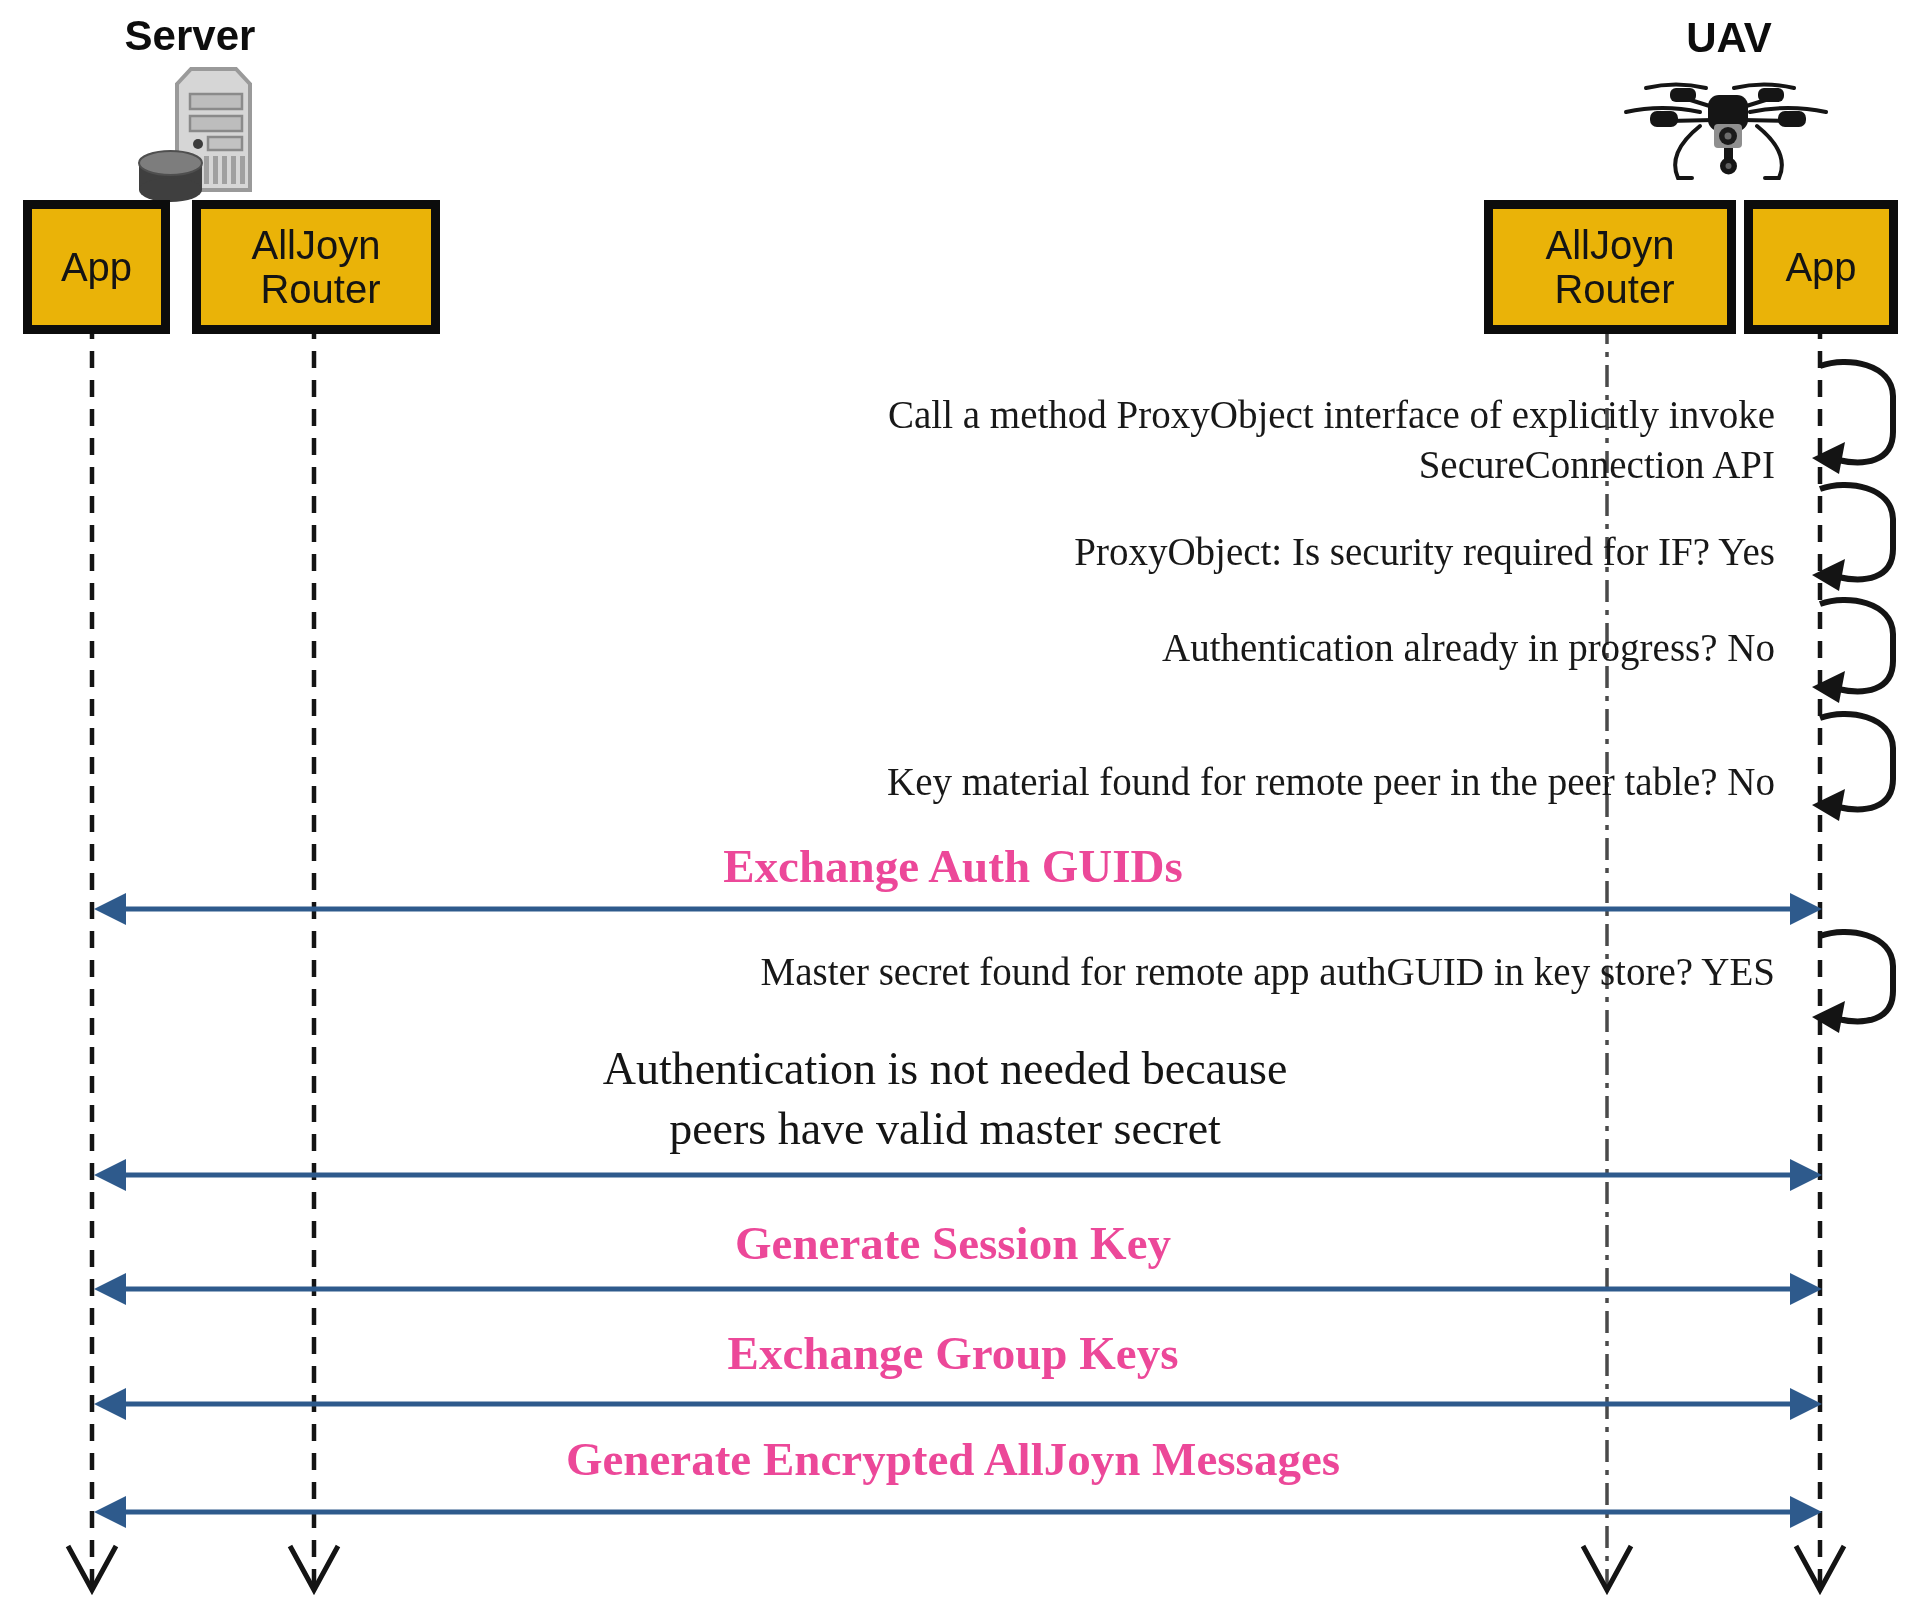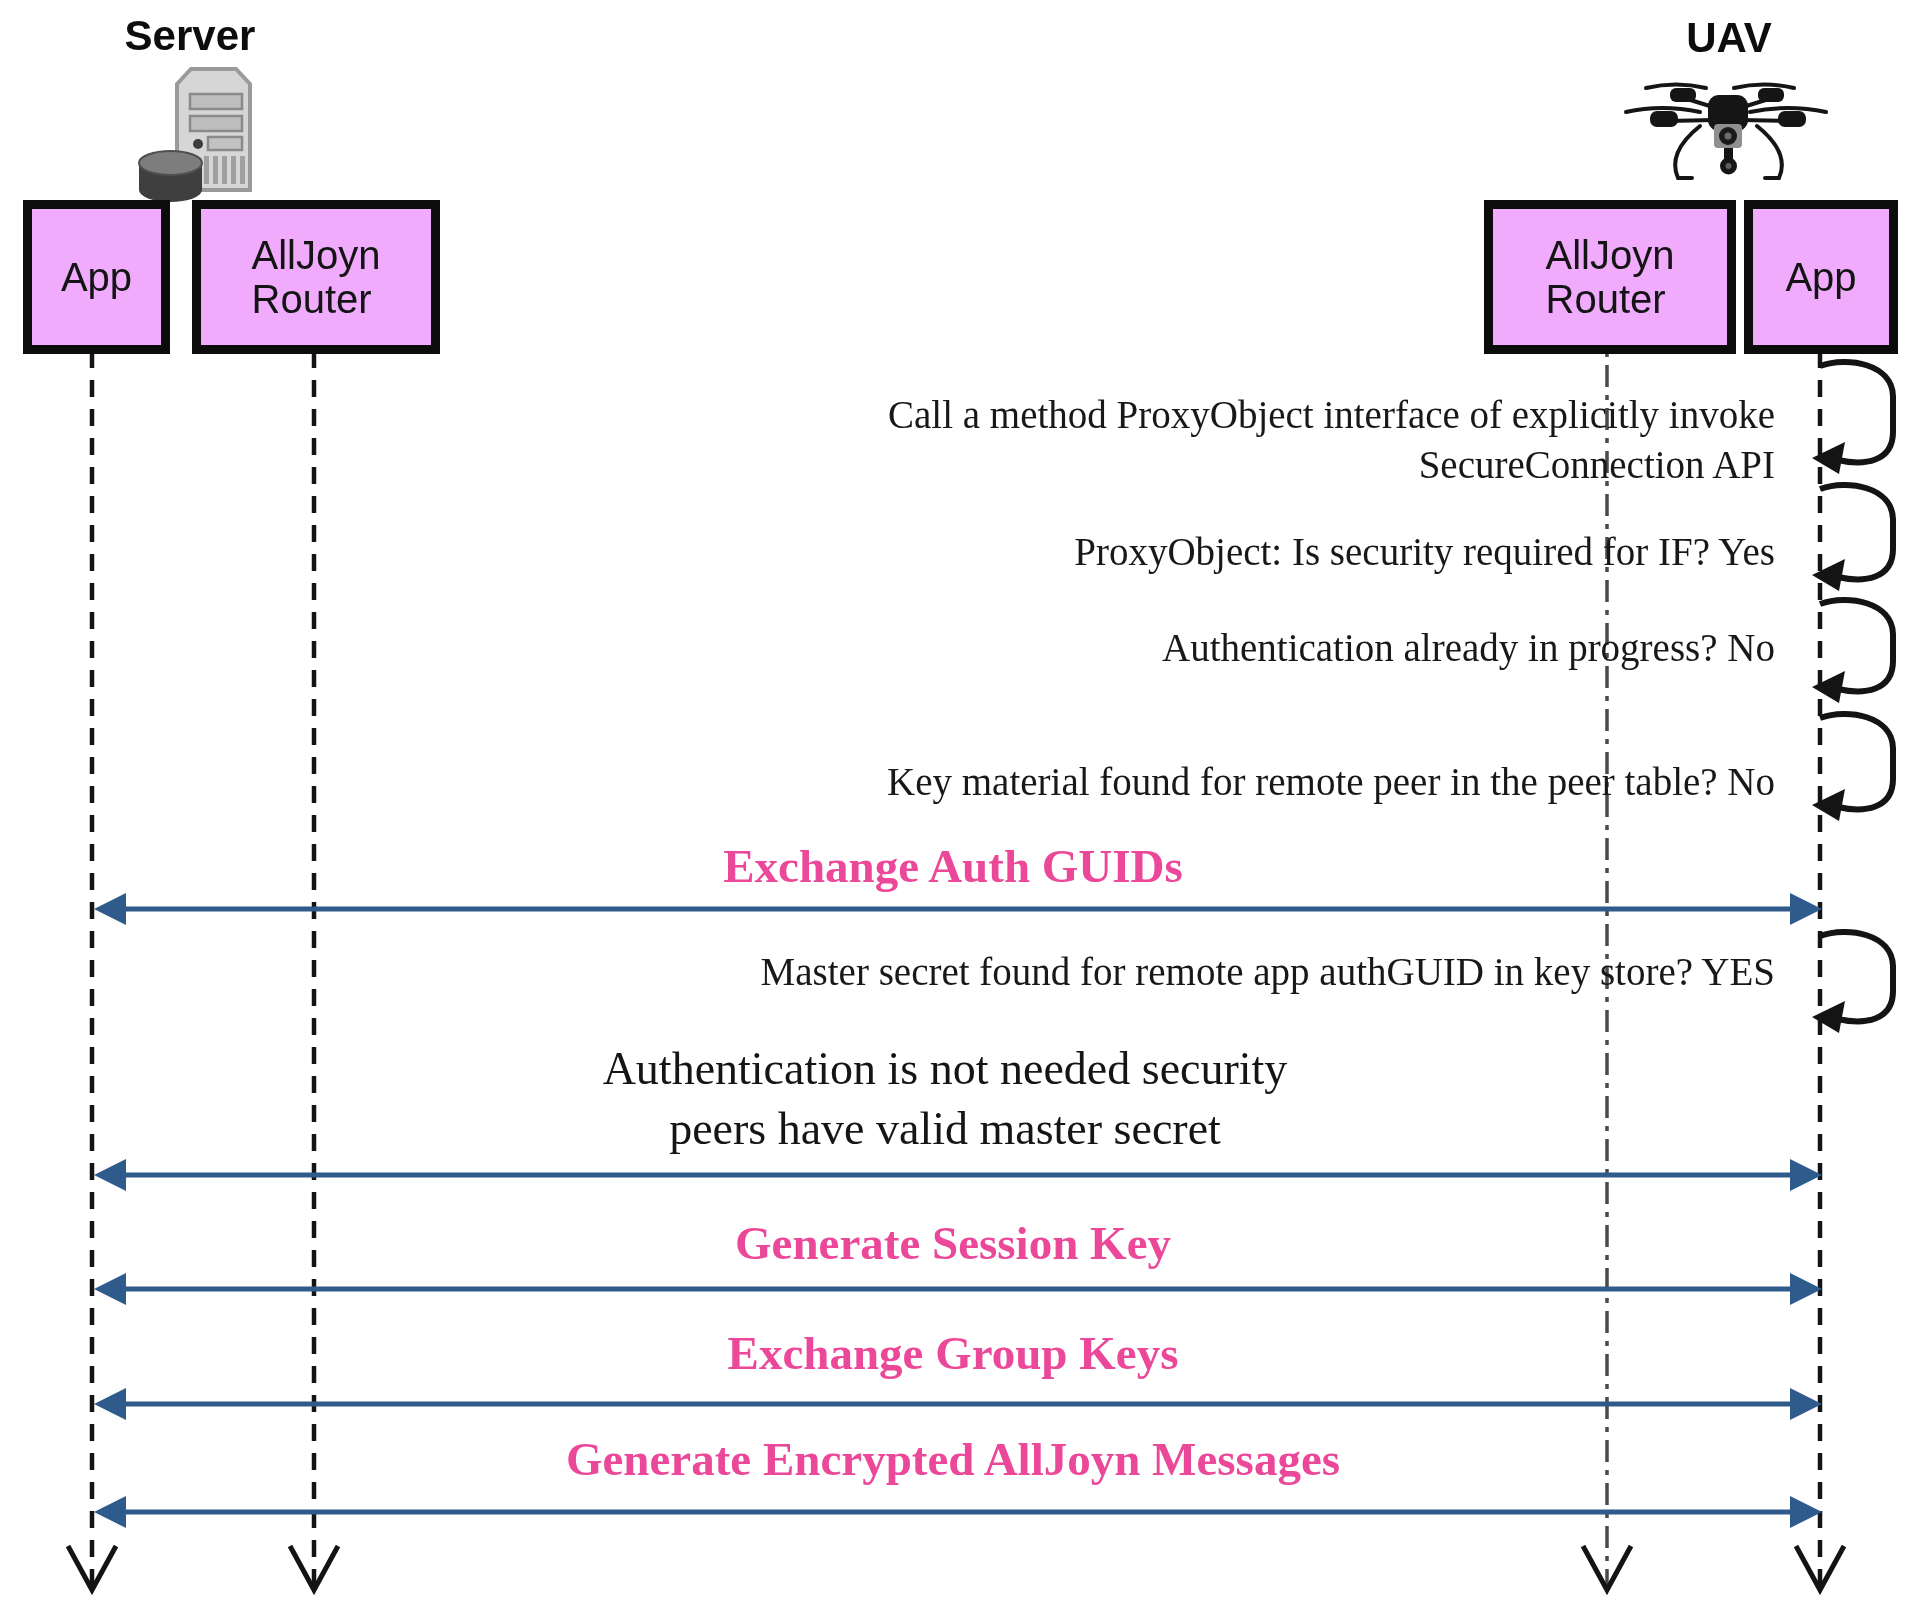--- a/index.html
+++ b/index.html
@@ -17,24 +17,24 @@
   .lifeline-gray{stroke:var(--router-gray);stroke-width:3.5;stroke-dasharray:22 8 5 8;fill:none;}
   .vend{stroke:#141414;stroke-width:5;fill:none;}
   .loop{stroke:#141414;stroke-width:6;fill:none;}
   .loophead{fill:#141414;}
   .xline{stroke:var(--arrow-blue);stroke-width:5;}
   .xhead{fill:var(--arrow-blue);}
   .hdr{position:absolute;z-index:3;font-family:"Liberation Sans",sans-serif;font-weight:700;font-size:42px;color:#0d0d0d;text-align:center;width:260px;}
   #hdr-server{left:60px;top:12px;}
   #hdr-uav{left:1599px;top:14px;}
   .box{
-    position:absolute;z-index:2;top:200px;height:154px;box-sizing:border-box;
-    border:9px solid #0c0c0c;background:#f0abfc;display:flex;align-items:center;justify-content:center;
+    position:absolute;z-index:2;top:200px;height:134px;box-sizing:border-box;
+    border:9px solid #0c0c0c;background:#eab308;display:flex;align-items:center;justify-content:center;
     font-family:"Liberation Sans",sans-serif;font-size:40px;color:#141414;
-    text-align:left;line-height:1.1;white-space:pre-line;
+    text-align:right;line-height:1.1;white-space:pre-line;
   }
   #box-server-app{left:23px;width:147px;}
   #box-server-router{left:192px;width:248px;}
   #box-uav-router{left:1484px;width:252px;}
   #box-uav-app{left:1744px;width:154px;}
   .msg{
     position:absolute;z-index:3;right:141px;text-align:right;
     font-size:39px;line-height:50px;color:#181818;white-space:pre-line;margin-top:20px;
   }
   #msg-1{top:370px;}
@@ -177,16 +177,16 @@
   <div class="msg" id="msg-2">ProxyObject: Is security required for IF? Yes</div>
   <div class="msg" id="msg-4">Key material found for remote peer in the peer table? No</div>
   <div class="msg" id="msg-3">Authentication already in progress? No</div>
   <div class="msg" id="msg-5">Master secret found for remote app authGUID in key store? YES</div>
 
   <div class="title" id="title-1">Exchange Auth GUIDs</div>
   <div class="title" id="title-2">Generate Session Key</div>
   <div class="title" id="title-3">Exchange Group Keys</div>
   <div class="title" id="title-4">Generate Encrypted AllJoyn Messages</div>
 
-  <div class="note">Authentication is not needed security
+  <div class="note">Authentication is not needed because
 peers have valid master secret</div>
 
 </div>
 
 </body></html>

